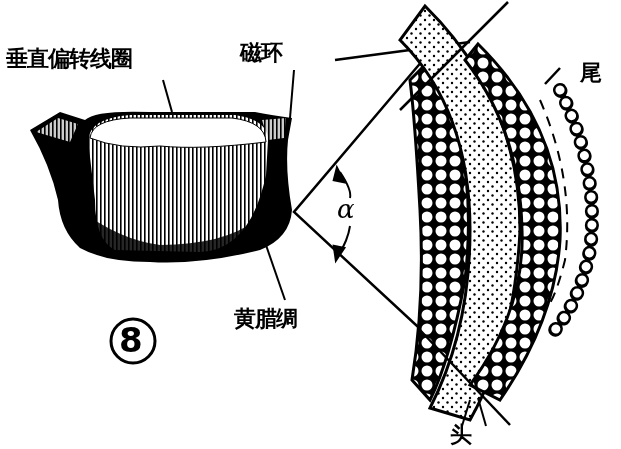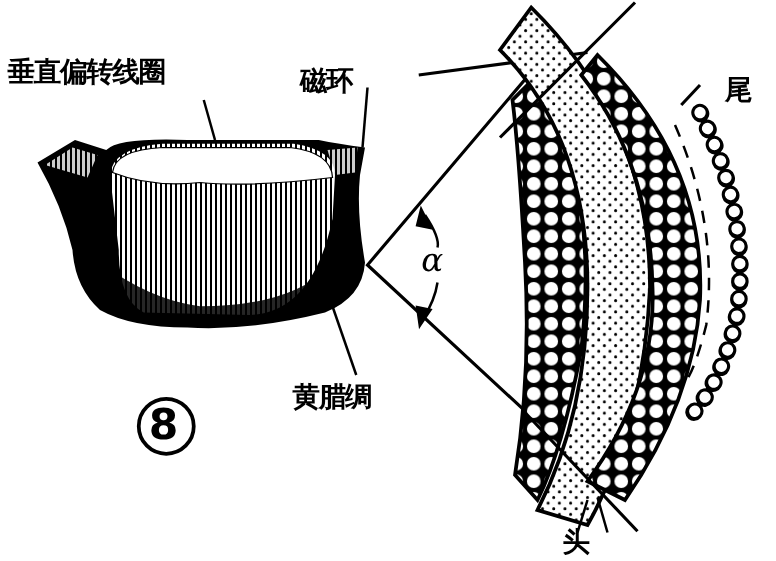--- a/index.html
+++ b/index.html
@@ -74,18 +74,18 @@
     <line x1="420" y1="330" x2="510" y2="425" stroke="#000" stroke-width="2.5"></line>
 
     <line x1="560" y1="68" x2="545" y2="84" stroke="#000" stroke-width="2.5"></line>
 
     <line x1="470" y1="400" x2="462" y2="426" stroke="#000" stroke-width="2"></line>
     <line x1="478" y1="398" x2="486" y2="426" stroke="#000" stroke-width="2"></line>
   </g>
 </svg>
 
 <div class="label" style="left:6px;top:48px;">垂直偏转线圈</div>
-<div class="label" style="left:240px;top:55px;">磁环</div>
+<div class="label" style="left:240px;top:42px;">磁环</div>
 <div class="label" style="left:580px;top:62px;">尾</div>
 <div class="label" style="left:234px;top:308px;">黄腊绸</div>
 <div class="label" style="left:450px;top:424px;">头</div>
 <div class="label" style="left:337px;top:196px;font-style:italic;font-weight:normal;font-family:'DejaVu Serif',serif;font-size:26px;">α</div>
 <div class="label" style="left:119px;top:323px;font-size:34px;font-weight:bold;">8</div>
 
 </body></html>

